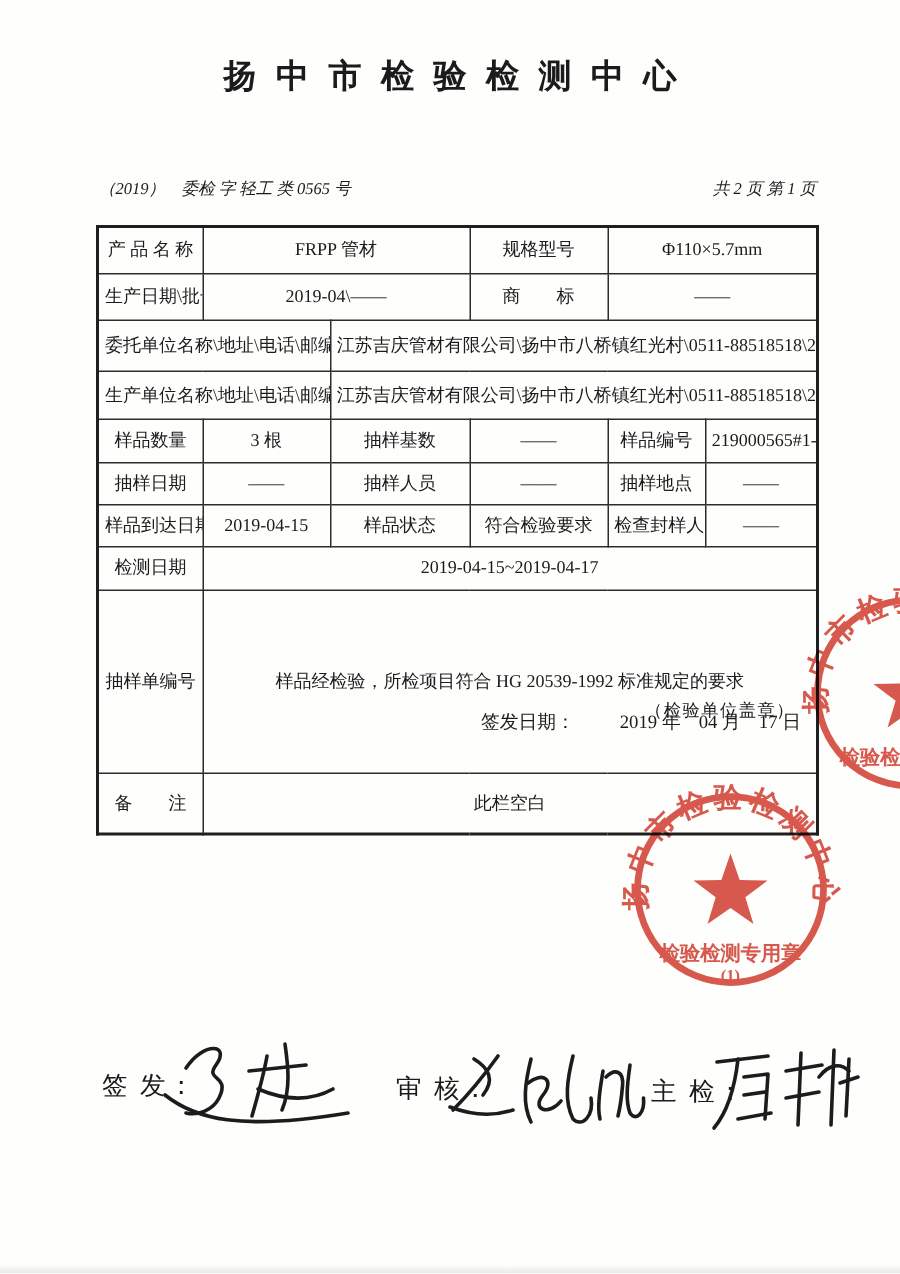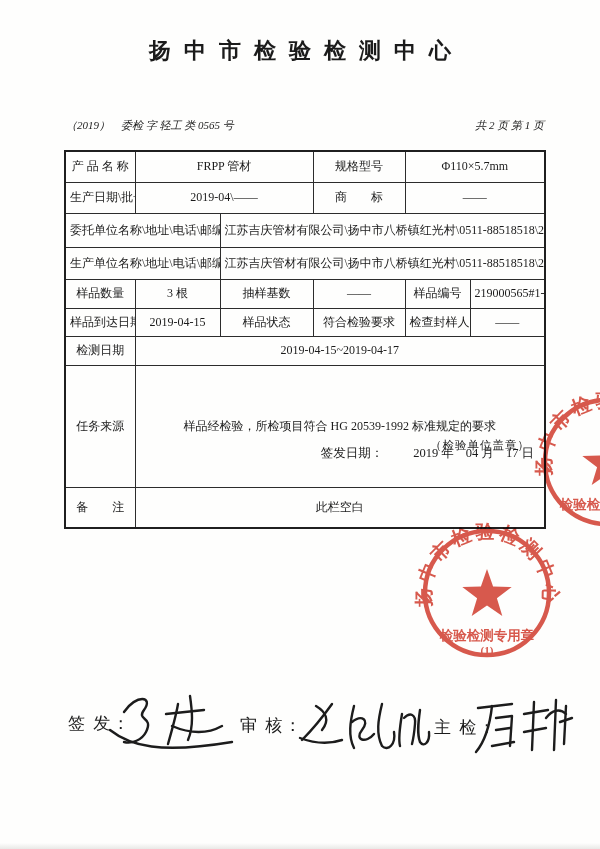--- a/index.html
+++ b/index.html
@@ -98,33 +98,41 @@
       </tr>
       <tr style="height:29px">
         <td>样品数量</td>
         <td>3 根</td>
         <td>抽样基数</td>
         <td>——</td>
         <td>样品编号</td>
         <td class="xs">219000565#1-#3</td>
       </tr>
       <tr style="height:28px">
+        <td>抽样日期</td>
+        <td>——</td>
+        <td>抽样人员</td>
+        <td>——</td>
+        <td>抽样地点</td>
+        <td>——</td>
+      </tr>
+      <tr style="height:28px">
         <td class="sm">样品到达日期</td>
         <td>2019-04-15</td>
         <td>样品状态</td>
         <td>符合检验要求</td>
         <td class="sm">检查封样人员</td>
         <td>——</td>
       </tr>
       <tr style="height:29px">
         <td>检测日期</td>
         <td colspan="5">2019-04-15~2019-04-17</td>
       </tr>
       <tr style="height:122px">
-        <td>任务来源</td>
+        <td>抽样单编号</td>
         <td colspan="5" class="concl">
           <span>样品经检验，所检项目符合 HG 20539-1992 标准规定的要求</span>
           <span class="stamp-note">（检验单位盖章）</span>
           <span class="issue-line"><span>签发日期：</span><span class="gap"></span><span>2019 年</span><span class="gap2"></span><span>04 月</span><span class="gap2"></span><span>17 日</span></span>
         </td>
       </tr>
       <tr style="height:41px">
         <td>备　　注</td>
         <td colspan="5" class="left">此栏空白</td>
       </tr>
@@ -136,21 +144,21 @@
     <g>
       <path d="M22,26 C34,8 52,10 42,24 C34,35 52,30 44,46 C40,54 30,58 22,56"></path>
       <path d="M8,44 C28,60 58,68 130,56"></path>
       <path d="M76,18 C74,30 70,44 66,58"></path>
       <path d="M64,28 L102,24"></path>
       <path d="M88,10 C90,24 92,40 86,54"></path>
       <path d="M70,40 C84,46 102,50 120,40"></path>
     </g>
   </svg>
 
-  <span class="sig-label" style="left:240px;top:714px">审 核：</span>
+  <span class="sig-label" style="left:264px;top:714px">审 核：</span>
   <svg class="sig" style="left:296px;top:690px" width="142" height="72" viewBox="0 0 142 72">
     <g>
       <path d="M20,16 C30,22 34,30 26,40"></path>
       <path d="M36,14 C26,28 14,42 6,50"></path>
       <path d="M4,48 C20,54 34,54 46,50"></path>
       <path d="M58,16 C54,32 52,46 58,58"></path>
       <path d="M56,32 C66,24 74,30 66,40 C58,50 70,54 78,44"></path>
       <path d="M86,14 C82,30 80,44 86,56 C92,62 100,54 98,42"></path>
       <path d="M106,24 C104,36 102,48 104,56"></path>
       <path d="M108,28 C114,22 120,24 119,34 C118,46 117,50 116,54"></path>

